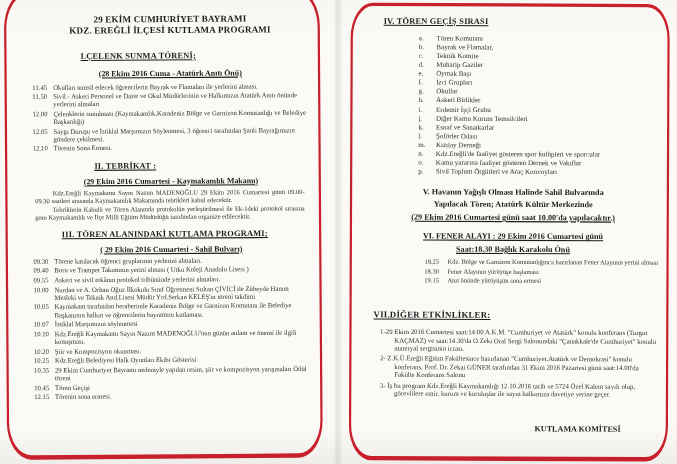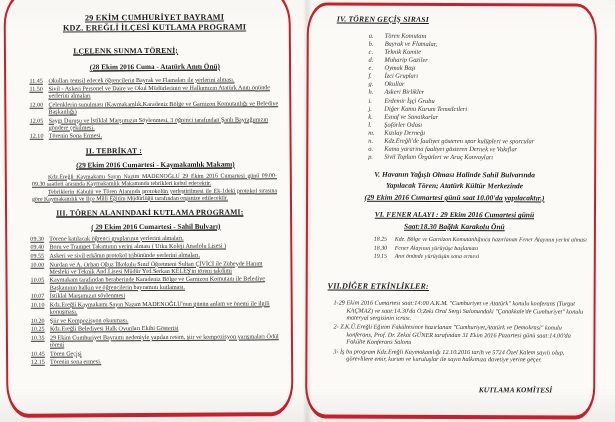--- a/index.html
+++ b/index.html
@@ -1,21 +1,21 @@
 <!DOCTYPE html>
 <html><head>
 <meta charset="utf-8">
 <style>
   html,body{margin:0;padding:0;}
   body{width:615px;height:422px;background:#eceae6;font-family:"Liberation Serif",serif;color:#33312f;overflow:hidden;}
   .scan{position:relative;width:615px;height:422px;background:linear-gradient(180deg,#f7f6f2 0%,#fbfaf7 8%,#fbfaf7 92%,#efede9 100%);}
   .fold{position:absolute;left:303px;top:0;width:9px;height:422px;background:linear-gradient(90deg,rgba(0,0,0,0) 0%,rgba(90,85,80,.14) 45%,rgba(0,0,0,0) 100%);}
   .page{position:absolute;top:0;height:422px;}
-  .page-left{left:0;width:307px;text-decoration:underline;}
-  .page-right{left:296px;width:307px;font-style:italic;}
+  .page-left{left:0;width:307px;}
+  .page-right{left:308px;width:307px;}
   .frame{position:absolute;border-style:solid;border-color:#c8202a;pointer-events:none;}
   .frame-left{left:5px;right:15px;top:-9px;bottom:5px;border-width:3px 2.5px 4px 2.5px;border-radius:22px/34px;transform:rotate(-0.4deg);}
   .frame-right{left:10px;right:7px;top:3px;bottom:3px;border-width:3.5px 2.5px 4px 2.5px;border-radius:20px/32px;transform:rotate(0.25deg);}
   .content{position:relative;z-index:2;}
   .cl{padding:13px 26px 0 30px;transform:rotate(-0.35deg);}
   .cr{padding:15px 16px 0 26px;transform:rotate(0.25deg);}
   .title{text-align:center;font-weight:bold;font-size:8.2px;letter-spacing:.2px;line-height:1.25;color:#1d1c1b;}
   .h{font-weight:bold;font-size:7.6px;text-decoration:underline;color:#1d1c1b;letter-spacing:.2px;}
   .sub{text-align:center;font-weight:bold;font-size:7.2px;text-decoration:underline;color:#1d1c1b;}
   .list{margin-top:4px;}

